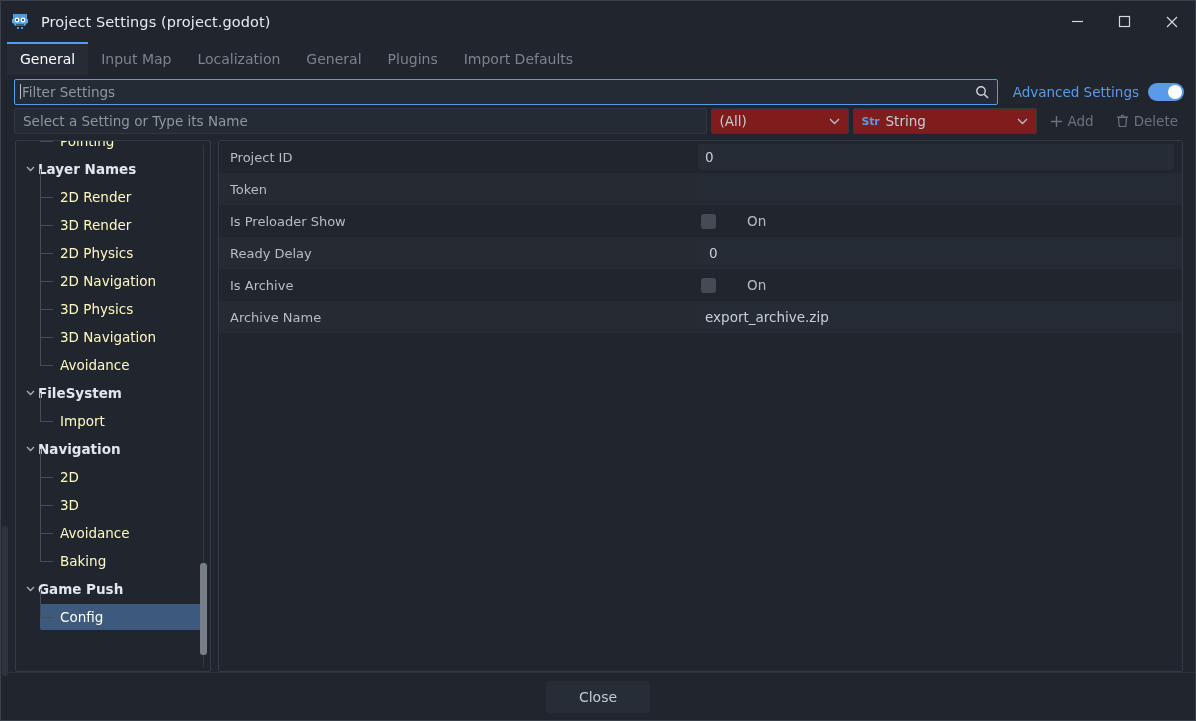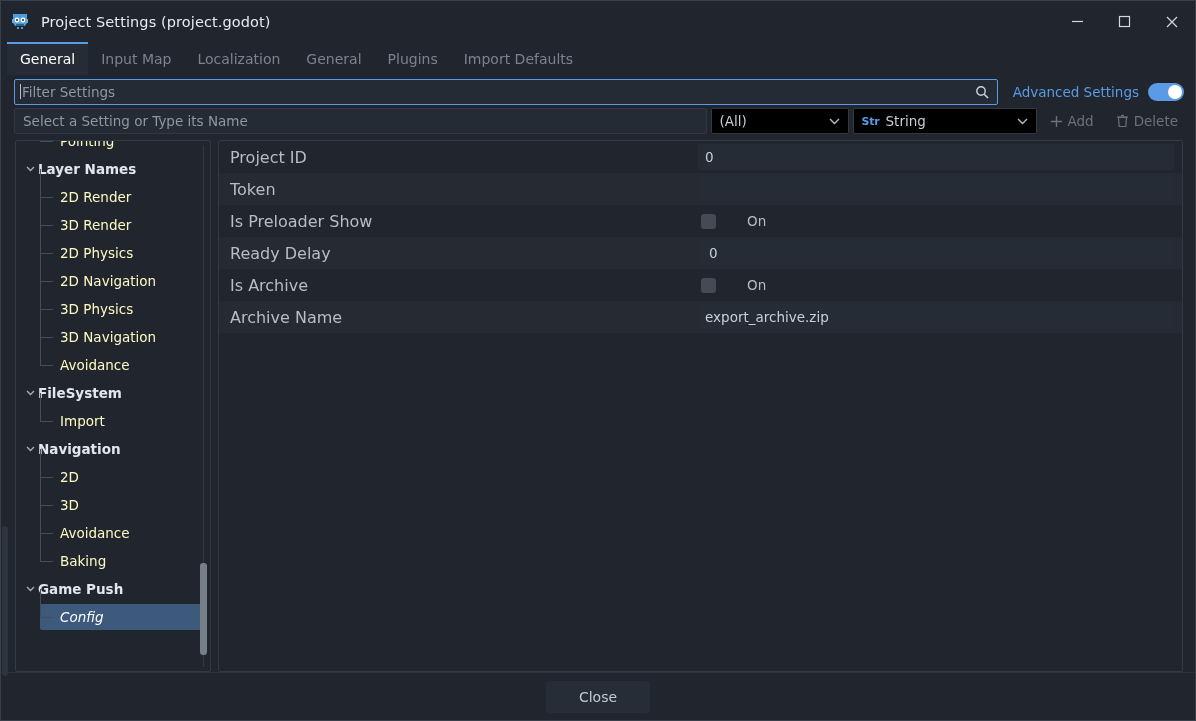--- a/index.html
+++ b/index.html
@@ -121,21 +121,21 @@
     flex: 1 1 auto; height: 26px;
     background: #252b34;
     border: 1px solid #32383f;
     border-radius: 2px;
     display: flex; align-items: center;
     padding: 0 8px;
     font-size: 13.5px; color: #8f97a2;
   }
   .sel {
     height: 26px;
-    background: #000000;
+    background: #7f1d1d;
     border: 1px solid #32383f;
     border-radius: 2px;
     display: flex; align-items: center;
     padding: 0 8px;
     font-size: 13.5px; color: #c6ccd5;
     gap: 6px;
   }
   .sel.w1 { width: 138px; }
   .sel.w2 { width: 184px; }
   .sel .seltext { flex: 1 1 auto; }
@@ -208,21 +208,21 @@
     border-left: 1px solid #474d57;
   }
   .tnode.leaf.last .guide::before { bottom: 14px; }
   .tnode.leaf .guide::after {
     content:""; position: absolute; left: 2px; top: 14px; width: 13px;
     border-top: 1px solid #474d57;
   }
   .tnode.sel-row {
     background: #3d5878;
   }
-  .tnode.sel-row .tlabel { color: #ffffff; font-style: italic; }
+  .tnode.sel-row .tlabel { color: #ffffff; }
   .tnode.sel-row .selbg {
     position: absolute; left: 24px; right: 3px; top: 1px; bottom: 1px;
     background: #3d5a7c; border-radius: 2px; z-index: 0;
   }
   .tnode.sel-row { background: transparent; }
   .tnode.sel-row .guide, .tnode.sel-row .tlabel { position: relative; z-index: 1; }
   .sb-scroll {
     position: absolute; right: 3px; top: 4px; bottom: 4px; width: 7px;
   }
   .sb-scroll .track {
@@ -248,21 +248,21 @@
   .prow {
     height: 32px;
     display: flex; align-items: stretch;
   }
   .prow.odd { background: #21262e; }
   .prow.even { background: #252a33; }
   .pname {
     width: 479px; flex: 0 0 479px;
     display: flex; align-items: center;
     padding-left: 11px;
-    font-size: 16px; color: #b6bdc6;
+    font-size: 13px; color: #b6bdc6;
   }
   .pval {
     flex: 1 1 auto;
     display: flex; align-items: center;
     padding-right: 8px;
   }
   .vinput {
     flex: 1 1 auto; height: 26px;
     background: #262c35;
     border-radius: 2px;

